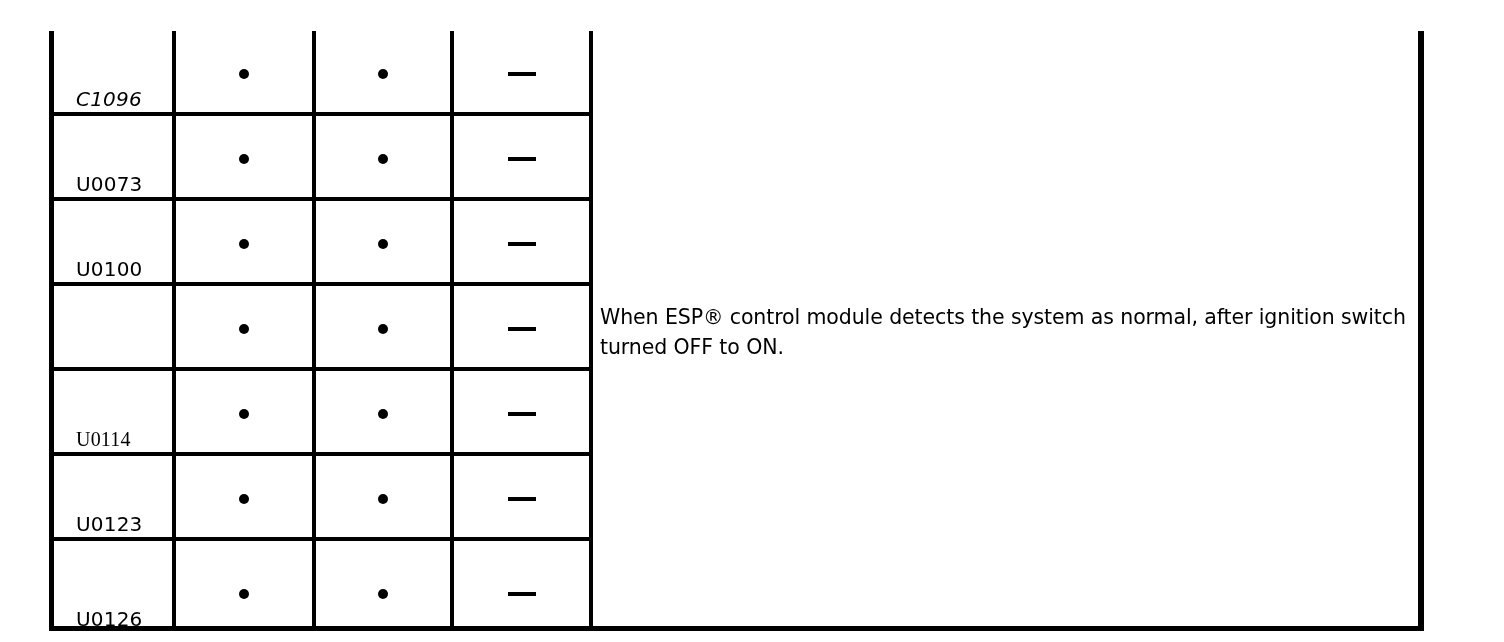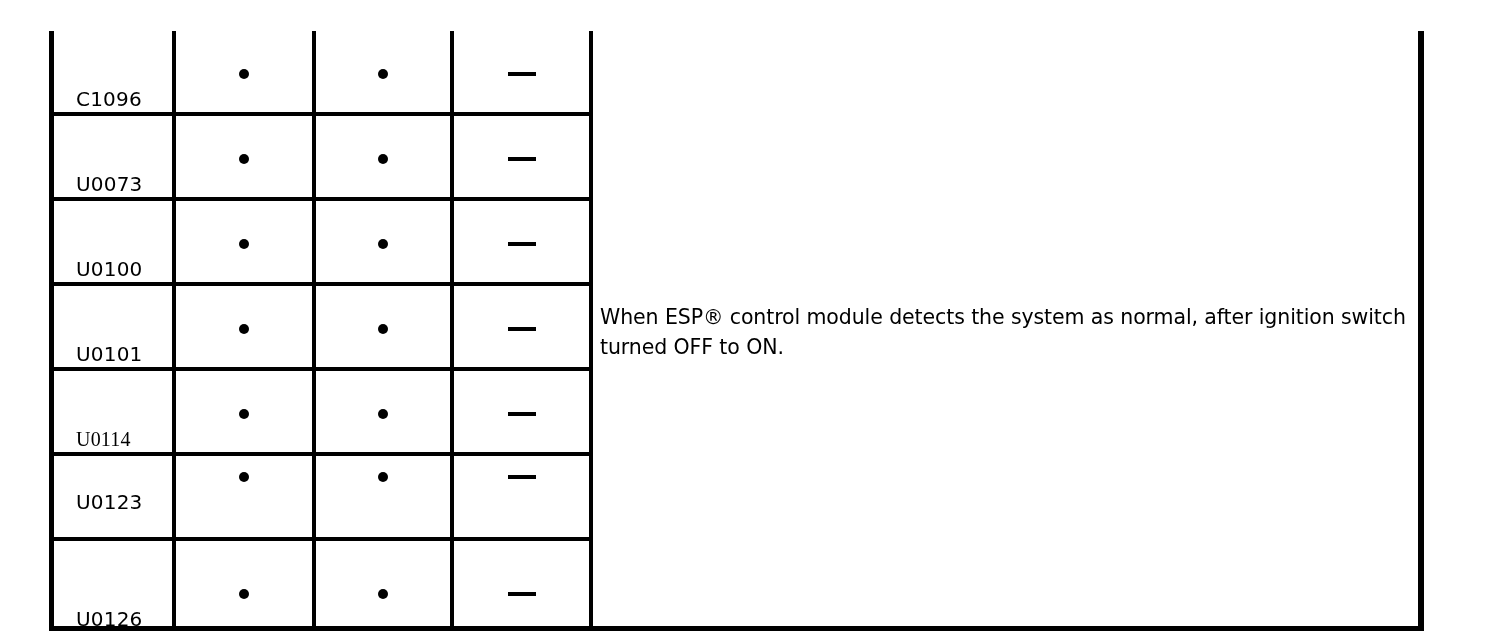--- a/index.html
+++ b/index.html
@@ -146,21 +146,21 @@
       <div class="vrule c1"></div>
       <div class="vrule c2"></div>
       <div class="vrule c3"></div>
       <div class="vrule c4"></div>
 
       <div id="description-cell">
         <div id="description-text">When ESP® control module detects the system as normal, after ignition switch turned OFF to ON.</div>
       </div>
 
       <div id="rows-layer">
-          <div class="row" style="top: 0px;">
+          <div class="row" style="top: 0px; font-style: italic;">
             <div class="cell-code">
               <span class="code-text">C1096</span>
             </div>
             <div class="cell-mark m1">
               <span class="mark-dot"></span>
             </div>
             <div class="cell-mark m2">
               <span class="mark-dot"></span>
             </div>
             <div class="cell-mark m3">
@@ -192,23 +192,20 @@
             </div>
             <div class="cell-mark m2">
               <span class="mark-dot"></span>
             </div>
             <div class="cell-mark m3">
               <span class="mark-dash"></span>
             </div>
           </div>
           <div class="hrule" style="top: 251px;"></div>
           <div class="row" style="top: 255px;">
-            <div class="cell-code">
-              <span class="code-text">U0101</span>
-            </div>
             <div class="cell-mark m1">
               <span class="mark-dot"></span>
             </div>
             <div class="cell-mark m2">
               <span class="mark-dot"></span>
             </div>
             <div class="cell-mark m3">
               <span class="mark-dash"></span>
             </div>
           </div>
@@ -221,21 +218,21 @@
               <span class="mark-dot"></span>
             </div>
             <div class="cell-mark m2">
               <span class="mark-dot"></span>
             </div>
             <div class="cell-mark m3">
               <span class="mark-dash"></span>
             </div>
           </div>
           <div class="hrule" style="top: 421px;"></div>
-          <div class="row" style="top: 403px;">
+          <div class="row" style="top: 425px;">
             <div class="cell-code">
               <span class="code-text">U0123</span>
             </div>
             <div class="cell-mark m1">
               <span class="mark-dot"></span>
             </div>
             <div class="cell-mark m2">
               <span class="mark-dot"></span>
             </div>
             <div class="cell-mark m3">

